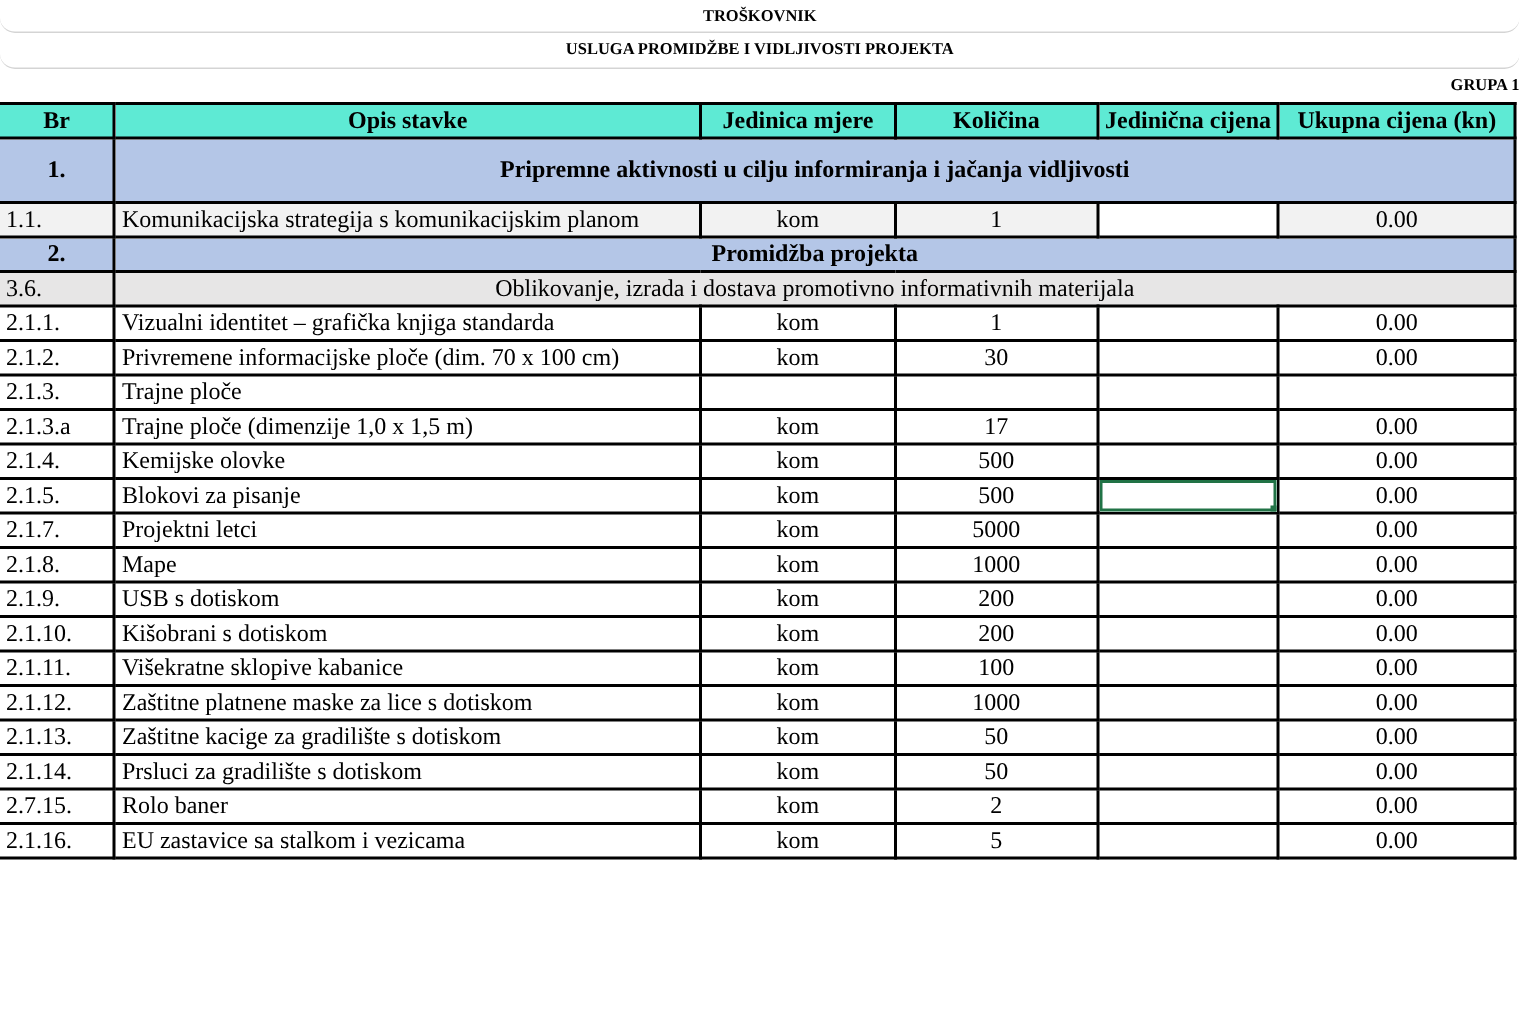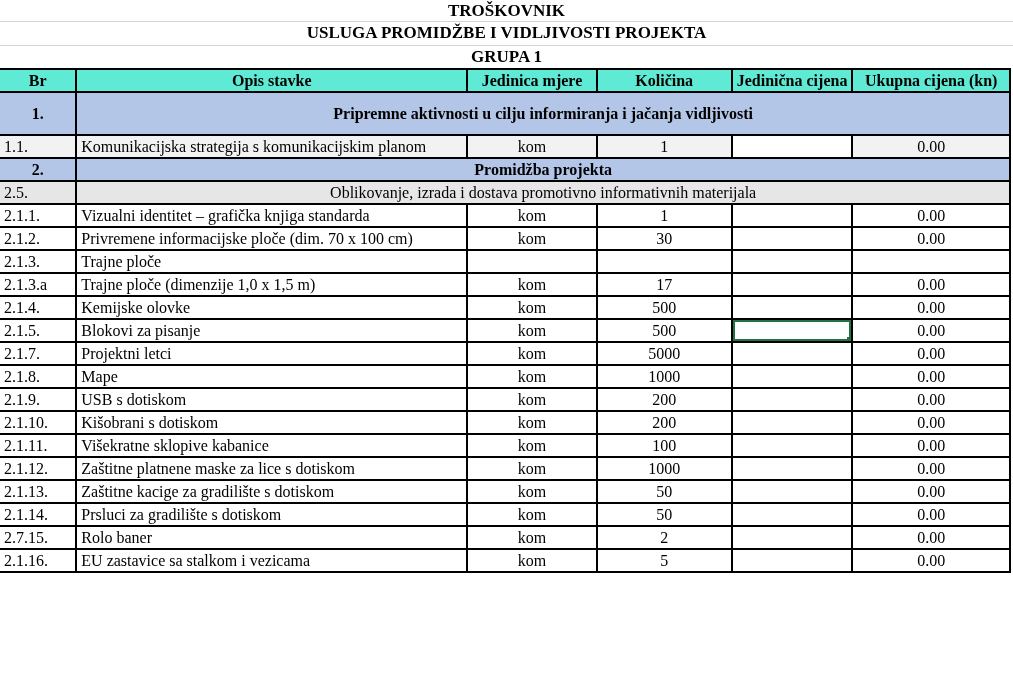--- a/index.html
+++ b/index.html
@@ -3,26 +3,27 @@
 <meta charset="utf-8">
 <style>
   html, body { margin: 0; padding: 0; background: #ffffff; }
   body {
     width: 1013px; height: 689px; overflow: hidden; position: relative;
     font-family: "Liberation Serif", "DejaVu Serif", serif;
     color: #000;
   }
   .title-row {
     position: absolute; left: 0; width: 1013px; text-align: center;
-    font-weight: bold; font-size: 17px; line-height: 22px;
+    font-weight: bold; font-size: 11px; line-height: 22px;
     border-bottom: 1px solid #d4d4d4;
+    border-radius: 10px;
   }
   #t1 { top: 0; height: 21px; }
   #t2 { top: 22px; height: 23px; }
-  #t3 { top: 46px; height: 22px; border-bottom: none; }
+  #t3 { top: 46px; height: 22px; border-bottom: none; text-align: right; }
 
   table.grid {
     position: absolute; left: -2px; top: 68px;
     border-collapse: collapse; table-layout: fixed;
     font-size: 16px;
   }
   table.grid td, table.grid th {
     border: 2px solid #000; padding: 0 4px; height: 21px; line-height: 21px;
     overflow: hidden; white-space: nowrap;
   }
@@ -79,21 +80,21 @@
         <td class="unit">kom</td>
         <td class="qty">1</td>
         <td class="price"></td>
         <td class="total">0.00</td>
       </tr>
       <tr class="sec ">
         <td class="br">2.</td>
         <td colspan="5">Promidžba projekta</td>
       </tr>
       <tr class="sub">
-        <td class="br">2.5.</td>
+        <td class="br">3.6.</td>
         <td class="desc" colspan="5">Oblikovanje, izrada i dostava promotivno informativnih materijala</td>
       </tr>
       <tr class="">
         <td class="br">2.1.1.</td>
         <td class="desc">Vizualni identitet – grafička knjiga standarda</td>
         <td class="unit">kom</td>
         <td class="qty">1</td>
         <td class="price"></td>
         <td class="total">0.00</td>
       </tr>

